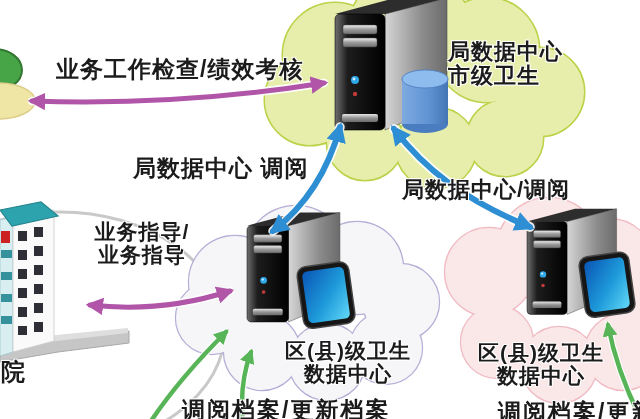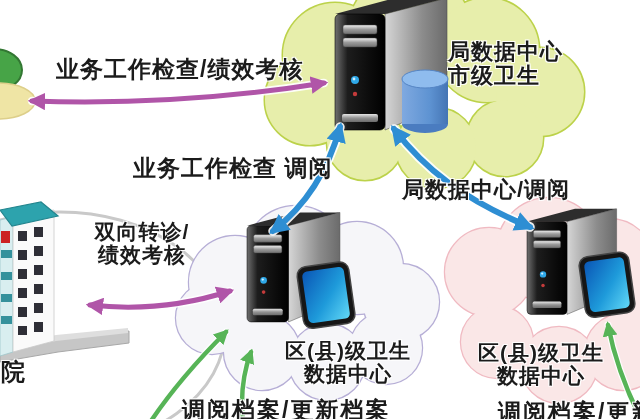--- a/index.html
+++ b/index.html
@@ -205,27 +205,27 @@
     </g>
     <g>
       <path d="M 641,419 Q 617,372 608,325" stroke="#ffffff" stroke-width="7" opacity="0.9"></path>
       <path d="M 641,419 Q 617,372 608,325" stroke-width="4.5" marker-end="url(#ah-green)" stroke="#57b457"></path>
     </g>
   </g>
 </svg>
 
   <div class="lbl" style="left:56px;top:57px;font-size:23px;">业务工作检查/绩效考核</div>
 
-  <div class="lbl" style="left:133px;top:156px;font-size:23px;">业务工作检查 调阅</div>
+  <div class="lbl" style="left:133px;top:156px;font-size:23px;">局数据中心 调阅</div>
 
   <div class="lbl" style="left:402px;top:178px;font-size:22px;">局数据中心/调阅</div>
 
   <div class="lbl ctr" style="left:82px;top:221px;width:120px;font-size:21px;">
-    <div>双向转诊/</div>
-    <div>绩效考核</div>
+    <div>业务指导/</div>
+    <div>业务指导</div>
   </div>
 
   <div class="lbl" style="left:448px;top:40px;font-size:22px;">
     <div>局数据中心</div>
     <div>市级卫生</div>
   </div>
 
   <div class="lbl ctr" style="left:268px;top:340px;width:160px;font-size:21px;">
     <div>区(县)级卫生</div>
     <div>数据中心</div>

